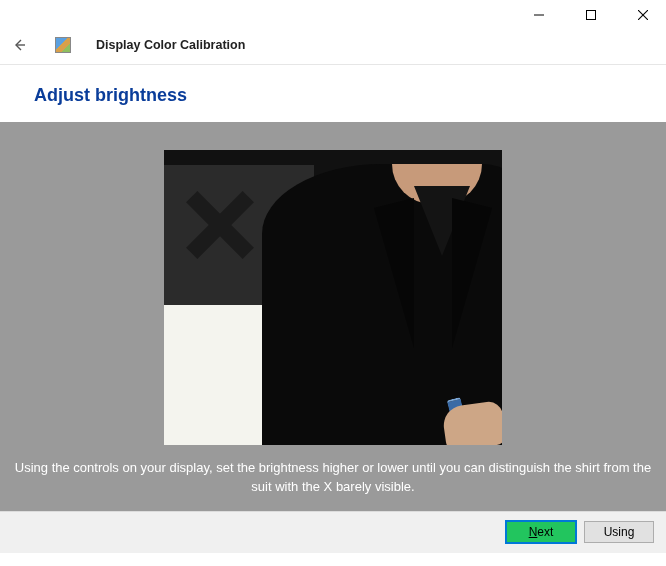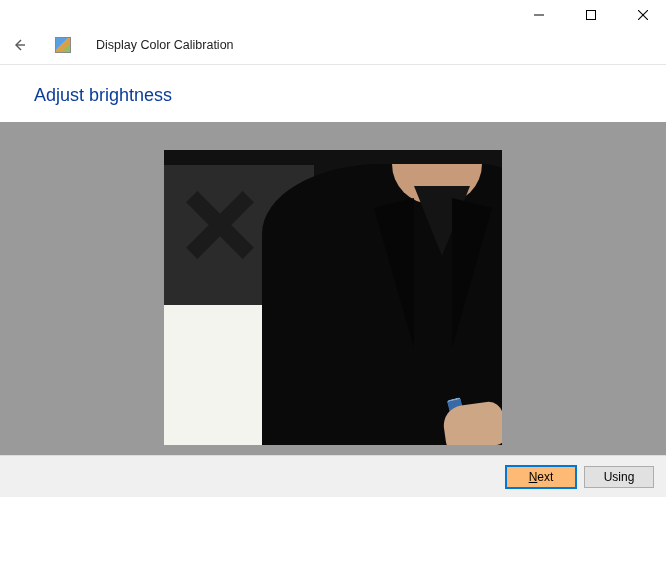--- a/index.html
+++ b/index.html
@@ -29,37 +29,38 @@
       color: #000;
       font-size: 13px;
       cursor: default;
     }
     .header-row {
       display: flex;
       align-items: center;
       padding: 4px 8px 8px 8px;
       gap: 25px;
       border-bottom: 1px solid #e6e6e6;
+      font-weight: bold;
     }
     .back-arrow {
       width: 22px; height: 22px;
       display: flex; align-items: center; justify-content: center;
       color: #555;
       font-size: 16px;
     }
     .app-icon {
       width: 16px; height: 16px;
       background: linear-gradient(135deg,#5aa0e0 0 40%, #d8a04a 40% 70%, #8fbf5f 70% 100%);
       border: 1px solid #888;
     }
     .app-title { font-size: 12.5px; color: #222; }
     .page-heading {
       color: #0a3d9a;
       font-size: 18px;
-      font-weight: 400;
+      font-weight: 700;
       padding: 20px 0 16px 34px;
     }
     .content-area {
       background: #9a9a9a;
       width: 100%;
       padding: 28px 0 10px 0;
       display: flex;
       flex-direction: column;
       align-items: center;
     }
@@ -181,21 +182,21 @@
       background: #e1e1e1;
       border: 1px solid #adadad;
       font-size: 12px;
       font-family: inherit;
       padding: 0 12px;
       cursor: default;
     }
     .btn.primary {
       border: 1px solid #0078d7;
       outline: 1px solid #0078d7;
-      background: #fdba74;
+      background: #22c55e;
     }
     .btn .uline { text-decoration: underline; }
   </style>
 </head>
 <body>
 
 <div class="titlebar">
   <div class="tb-btn">
     <svg width="10" height="10" viewBox="0 0 10 10">
         <line x1="0" y1="5" x2="10" y2="5" stroke="#000" stroke-width="1"></line>
@@ -235,18 +236,19 @@
     <div class="panel-light"></div>
     <div class="suit">
       <div class="neck"></div>
       <div class="shirt-v"></div>
       <div class="lapel-left"></div>
       <div class="lapel-right"></div>
       <div class="pen-body"></div>
       <div class="hand"></div>
     </div>
   </div>
+  <div class="instruction">Using the controls on your display, set the brightness higher or lower until you can distinguish the shirt from the suit with the X barely visible.</div>
 </div>
 
 <div class="footer">
   <button class="btn primary"><span class="uline">N</span><span>ext</span></button>
   <button class="btn">Using</button>
 </div>
 
 </body></html>

